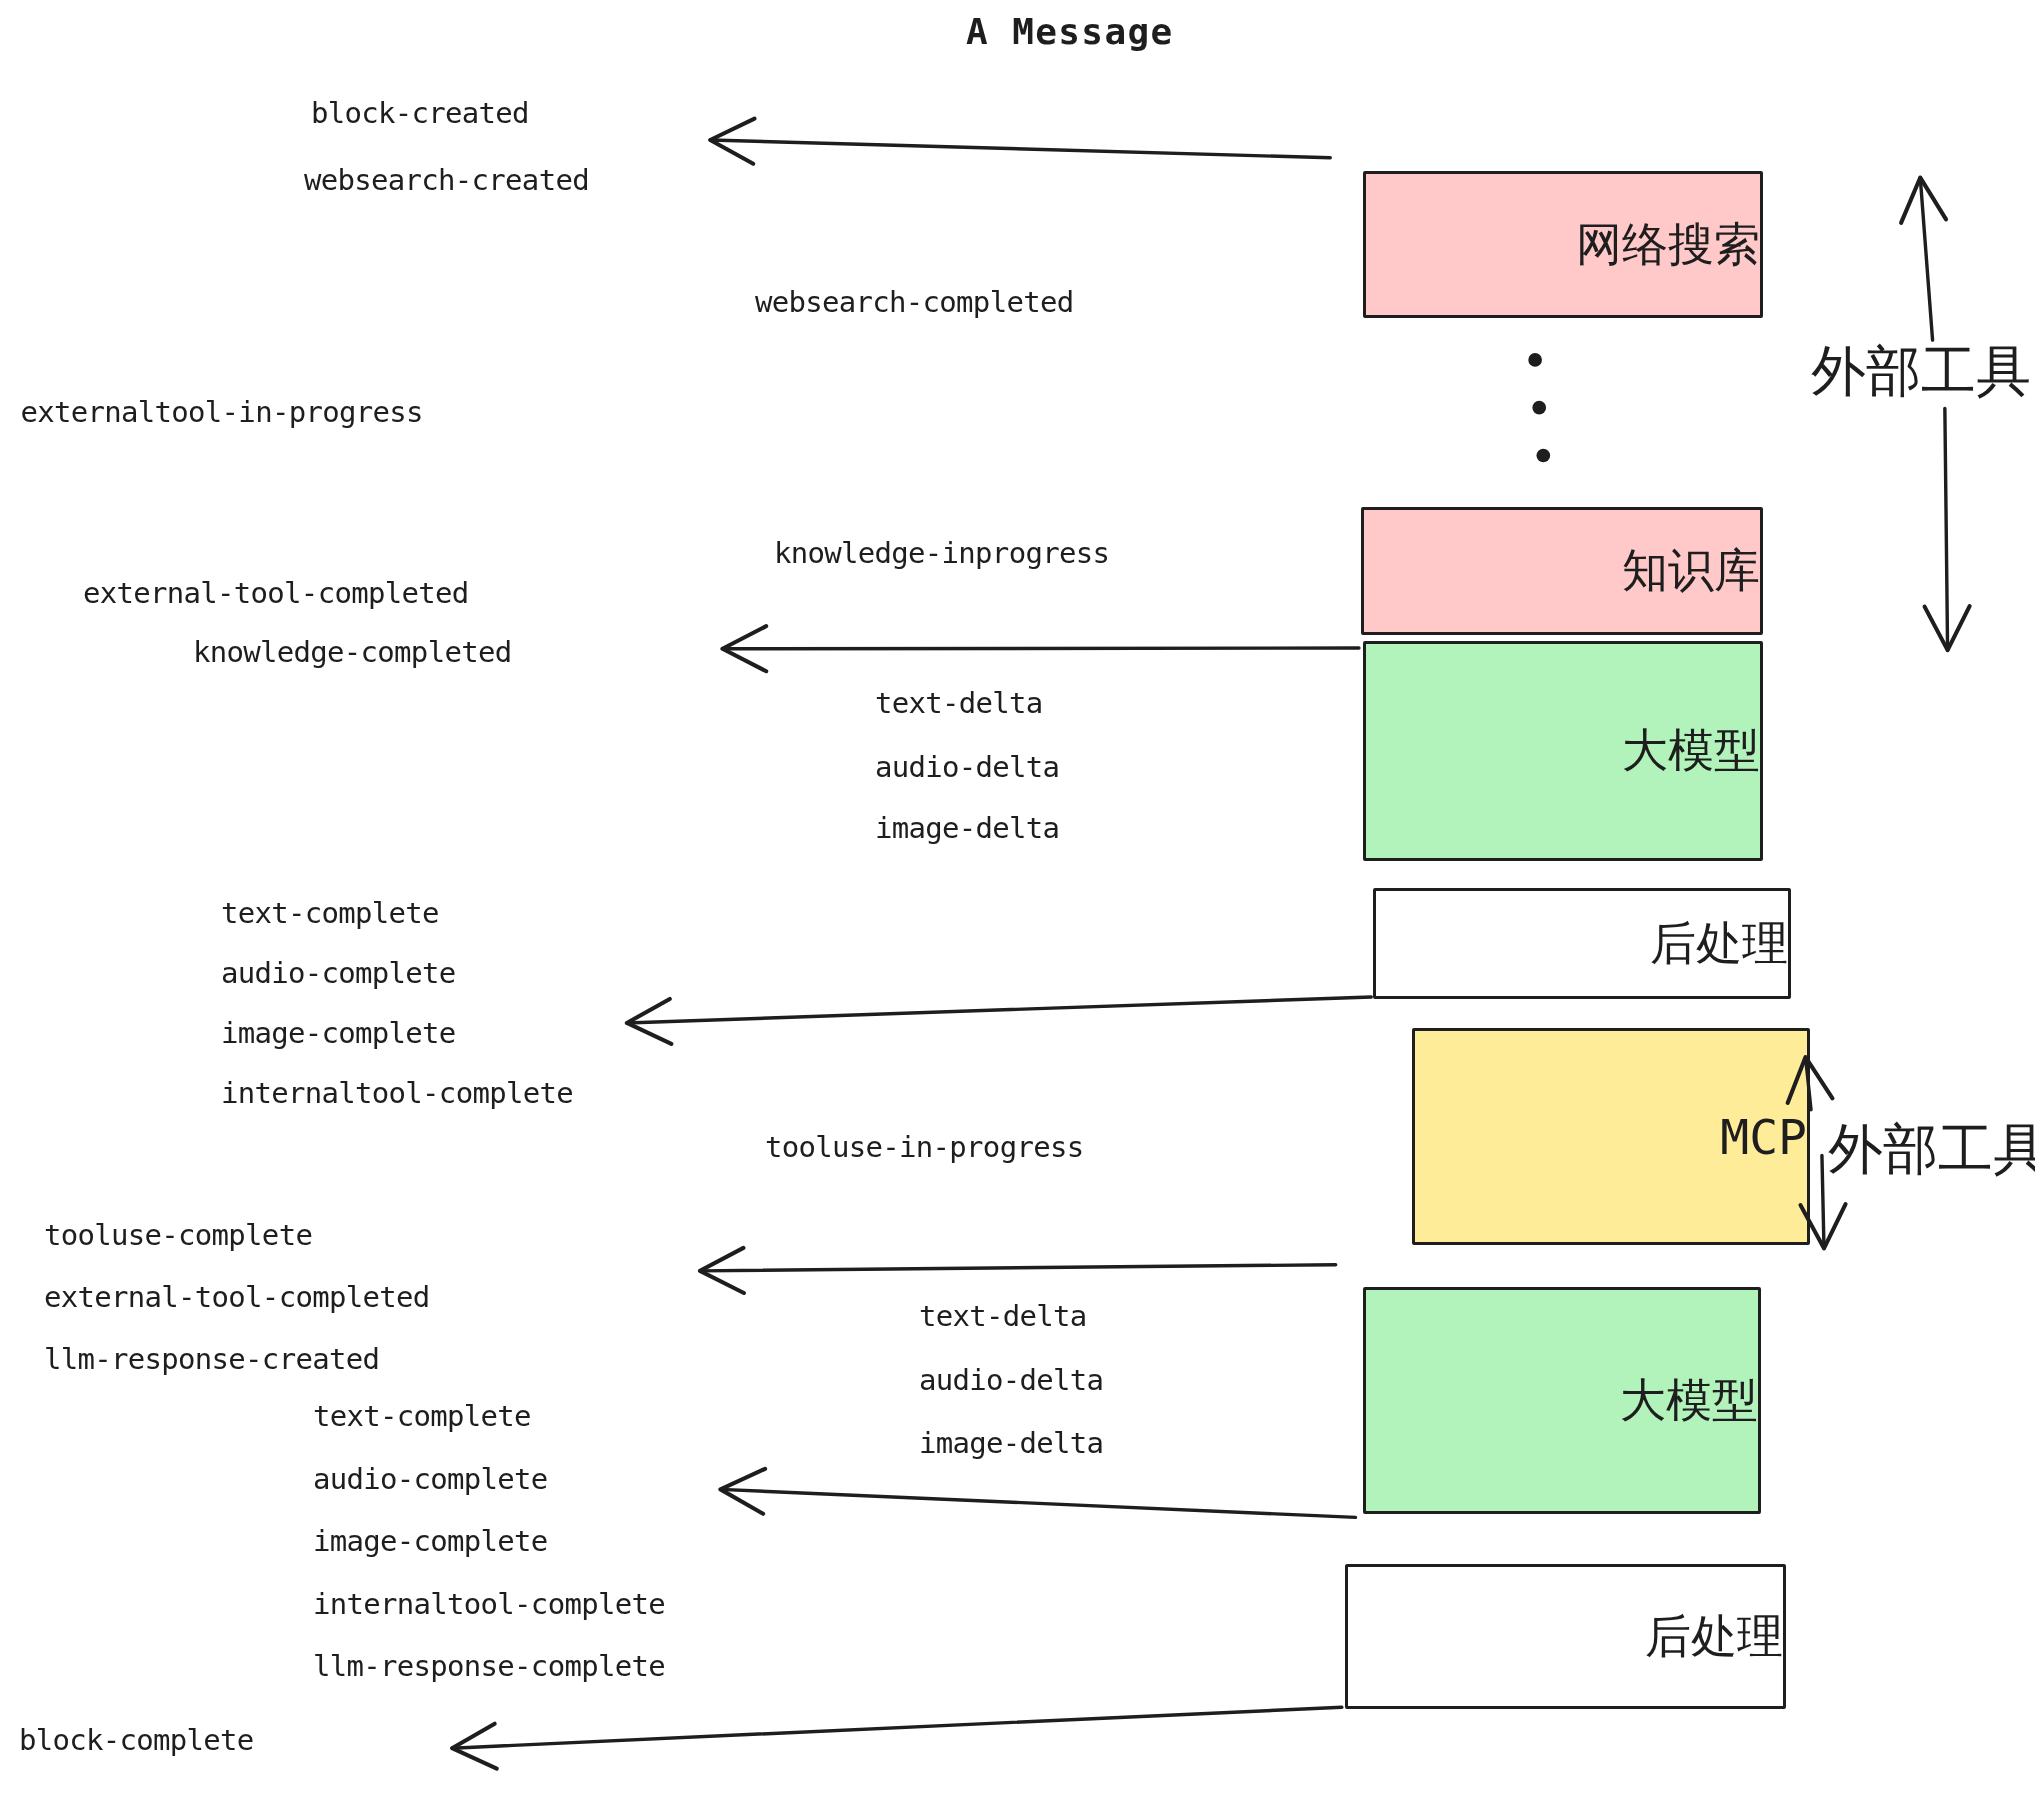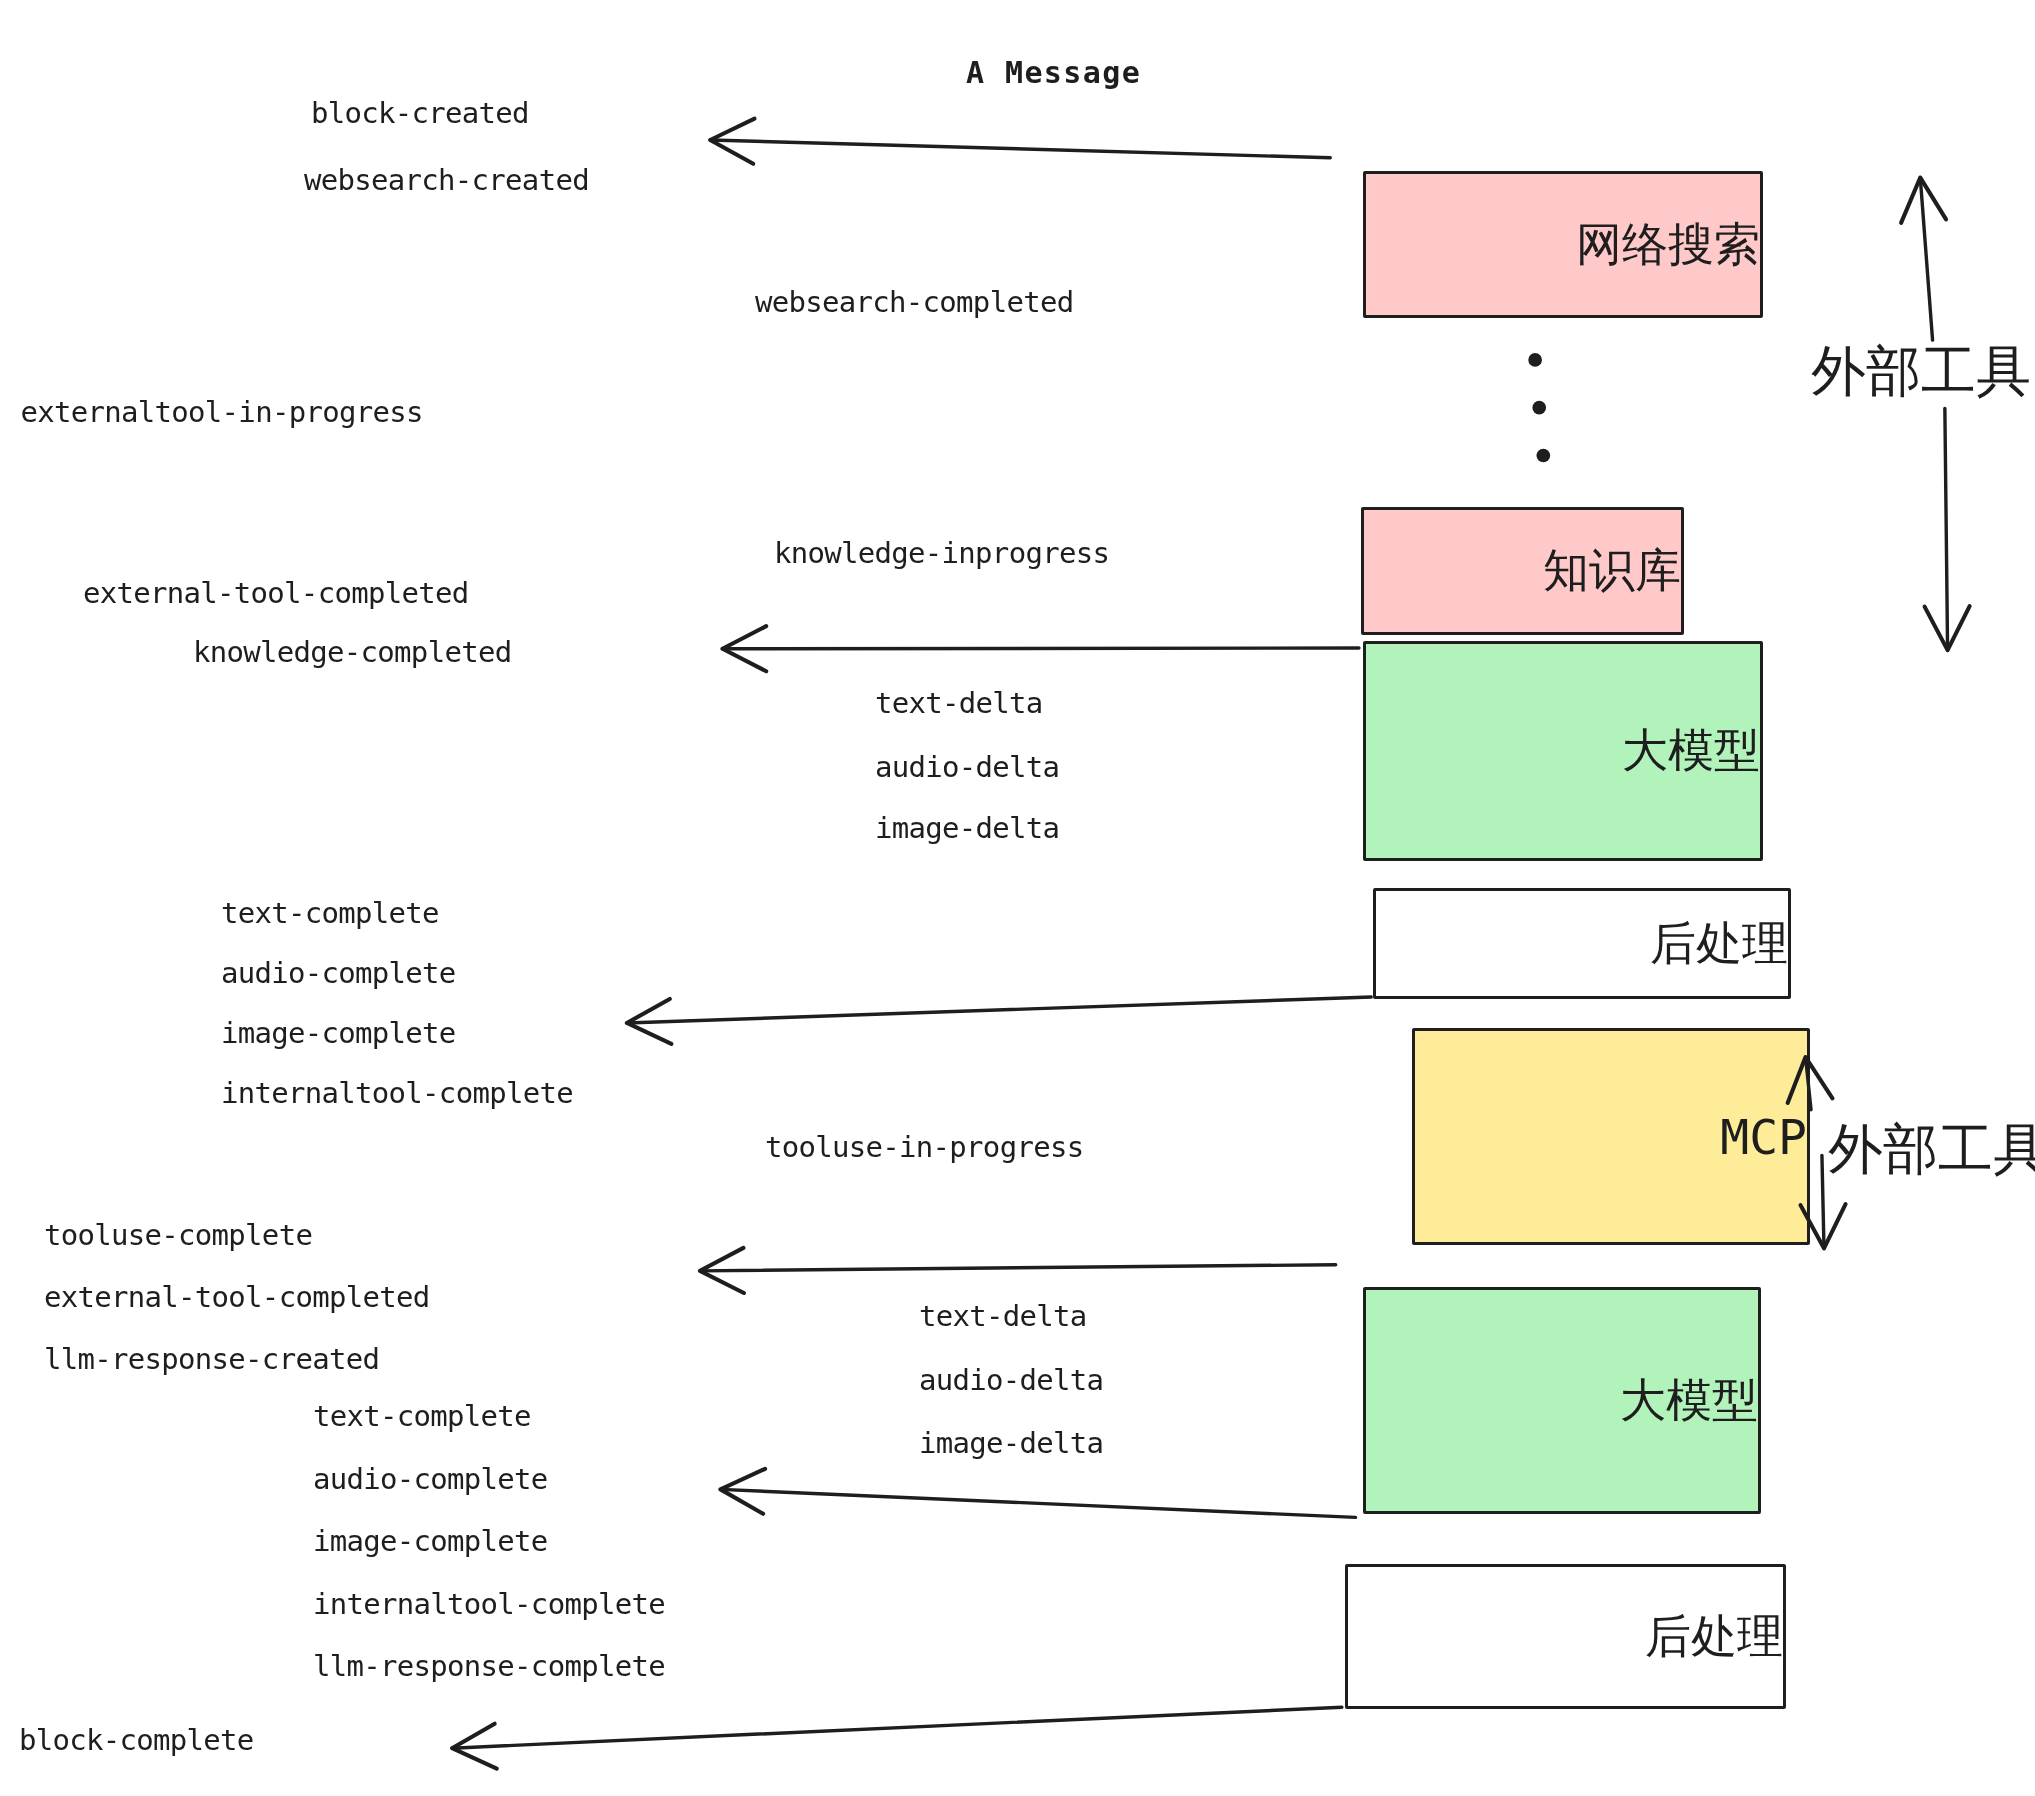--- a/index.html
+++ b/index.html
@@ -4,21 +4,21 @@
 <style>
   :root{
     --pink:#ffc9c9; --green:#b2f2bb; --yellow:#ffec99; --white:#ffffff; --ink:#1e1e1e;
   }
   html,body{margin:0;padding:0;background:#ffffff;}
   .canvas{
     position:relative; width:2035px; height:1796px; background:#ffffff; overflow:hidden;
     font-family:"DejaVu Sans Mono","Liberation Mono",monospace; color:var(--ink);
   }
   .title{
-    position:absolute; font-size:30px; font-weight:bold; letter-spacing:1.4px; white-space:nowrap;margin-top:44px;
+    position:absolute; font-size:36px; font-weight:bold; letter-spacing:1.4px; white-space:nowrap;
   }
   .ev{
     position:absolute; font-size:29px; font-weight:400; white-space:nowrap; letter-spacing:-0.7px;
   }
   .box{
     position:absolute; border:3.4px solid var(--ink); border-radius:2px;
     display:flex; align-items:center; justify-content:flex-end; box-sizing:border-box;
   }
   .box-pink{background:var(--pink);}
   .box-green{background:var(--green);}
@@ -69,21 +69,21 @@
   <div class="ev" style="left:313px;top:1399px">text-complete</div>
   <div class="ev" style="left:313px;top:1462px">audio-complete</div>
   <div class="ev" style="left:313px;top:1524px">image-complete</div>
   <div class="ev" style="left:313px;top:1587px">internaltool-complete</div>
   <div class="ev" style="left:313px;top:1649px">llm-response-complete</div>
   <div class="ev" style="left:19px;top:1723px">block-complete</div>
 
   <div class="box box-pink" style="left:1363px;top:171px;width:400px;height:147px">
     <span class="lbl">网络搜索</span>
   </div>
-  <div class="box box-pink" style="left:1361px;top:507px;width:323px;height:128px">
+  <div class="box box-pink" style="left:1361px;top:507px;width:402px;height:128px">
     <span class="lbl">知识库</span>
   </div>
   <div class="box box-green" style="left:1363px;top:641px;width:400px;height:220px">
     <span class="lbl">大模型</span>
   </div>
   <div class="box box-white" style="left:1373px;top:888px;width:418px;height:111px">
     <span class="lbl">后处理</span>
   </div>
   <div class="box box-yellow" style="left:1366px;top:1028px;width:398px;height:217px">
     <span class="lbl lbl-mono">MCP</span>

